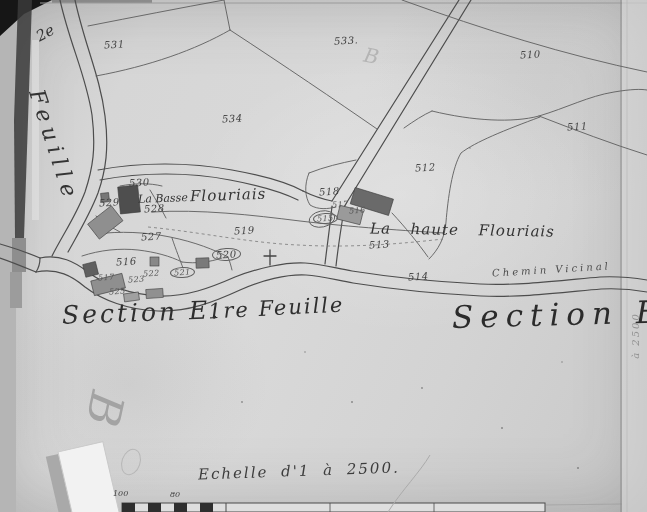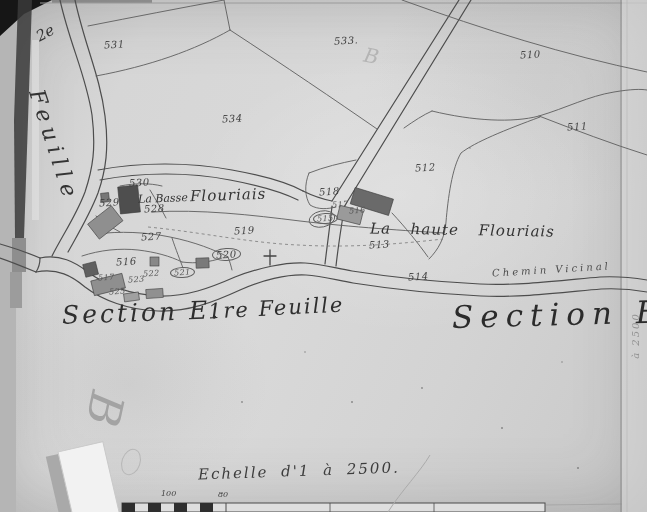--- a/index.html
+++ b/index.html
@@ -21,21 +21,21 @@
   .num.circ{border:1px solid #606060;border-radius:50%;padding:0 3px;}
   .place{font-size:11px;transform:rotate(-2deg);color:#333;}
   .place.big{font-size:15px;letter-spacing:1px;}
   .title-left{font-size:25px;letter-spacing:3px;transform:rotate(-2deg);color:#2e2e2e;}
   .title-sheet{font-size:21px;letter-spacing:2px;transform:rotate(-3deg);color:#2e2e2e;}
   .title-right{font-size:31px;letter-spacing:7px;transform:rotate(-1.5deg);color:#2b2b2b;}
   .sheet2{font-size:15px;transform:rotate(-28deg);color:#333;}
   .feuille-vert{font-size:22px;letter-spacing:6px;transform:rotate(72deg);transform-origin:0 0;color:#333;}
   .road-lbl{font-size:10px;letter-spacing:3px;transform:rotate(-3.5deg);color:#4d4d4d;}
   .scale-cap{font-size:15px;letter-spacing:2px;word-spacing:6px;transform:rotate(-2deg);color:#3c3c3c;}
-  .tick{font:italic 8px "DejaVu Serif",serif;color:#444;position:absolute;z-index:2;margin-left:48px;}
+  .tick{font:italic 8px "DejaVu Serif",serif;color:#444;position:absolute;z-index:2;}
   .margin-note{font-size:10px;color:#8f8f8f;transform:rotate(-90deg);letter-spacing:2px;}
   .pencil-b{font-size:46px;color:#a3a3a3;transform:rotate(102deg);font-style:italic;}
   .wm-b{font-size:20px;color:#b4b4b4;transform:rotate(12deg);font-style:italic;}
 </style>
 </head>
 <body>
 
 <div id="stage">
 
   <svg id="linework" width="647" height="512" viewBox="0 0 647 512">

